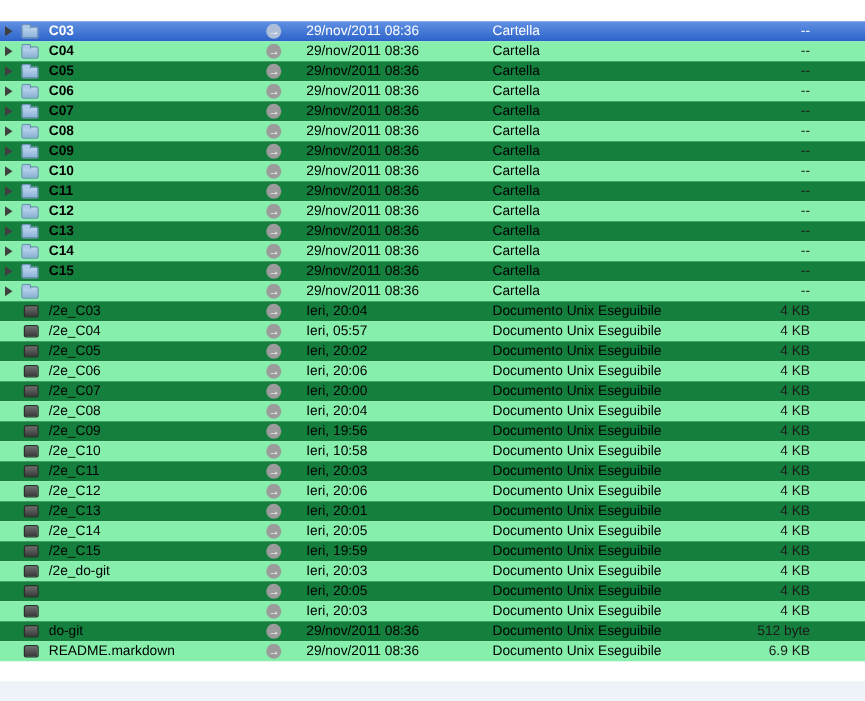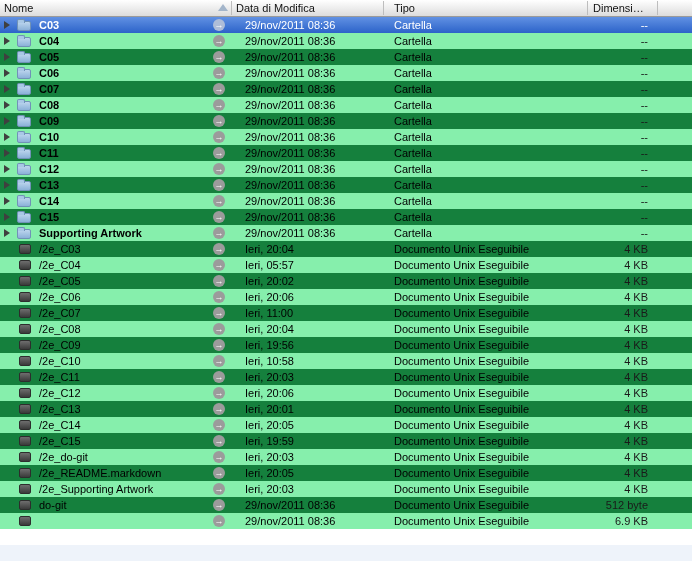--- a/index.html
+++ b/index.html
@@ -41,31 +41,20 @@
   .c-type { left:394px;text-align:center; }
   .c-size { right:44px; text-align:right; color:#1a1a1a; }
   .empty-row { position:relative; width:692px; height:16px; }
   .empty-row.tint { background:#eef3fa; }
 </style>
 </head>
 <body>
 
 <div id="app">
 
-  <div id="header">
-    <div class="hcell" style="left:4px;">Nome</div>
-    <div id="sort-tri"></div>
-    <div class="hsep" style="left:231px;"></div>
-    <div class="hcell" style="left:236px;">Data di Modifica</div>
-    <div class="hsep" style="left:383px;"></div>
-    <div class="hcell" style="left:394px;">Tipo</div>
-    <div class="hsep" style="left:587px;"></div>
-    <div class="hcell" style="left:593px;">Dimensi…</div>
-    <div class="hsep" style="left:657px;"></div>
-  </div>
 
   <div id="list">
       <div class="row selected folder">
       <span class="disc"></span>
       <span class="icon"></span>
       <span class="cell nm">C03</span>
       <span class="jump"></span>
       <span class="cell c-date">29/nov/2011 08:36</span>
       <span class="cell c-type">Cartella</span>
       <span class="cell c-size">--</span>
@@ -174,21 +163,20 @@
       <span class="icon"></span>
       <span class="cell nm">C15</span>
       <span class="jump"></span>
       <span class="cell c-date">29/nov/2011 08:36</span>
       <span class="cell c-type">Cartella</span>
       <span class="cell c-size">--</span>
     </div>
       <div class="row tint folder">
       <span class="disc"></span>
       <span class="icon"></span>
-      <span class="cell nm">Supporting Artwork</span>
       <span class="jump"></span>
       <span class="cell c-date">29/nov/2011 08:36</span>
       <span class="cell c-type">Cartella</span>
       <span class="cell c-size">--</span>
     </div>
       <div class="row file">
 
       <span class="icon"></span>
       <span class="cell nm">/2e_C03</span>
       <span class="jump"></span>
@@ -221,21 +209,21 @@
       <span class="jump"></span>
       <span class="cell c-date">Ieri, 20:06</span>
       <span class="cell c-type">Documento Unix Eseguibile</span>
       <span class="cell c-size">4 KB</span>
     </div>
       <div class="row file">
 
       <span class="icon"></span>
       <span class="cell nm">/2e_C07</span>
       <span class="jump"></span>
-      <span class="cell c-date">Ieri, 11:00</span>
+      <span class="cell c-date">Ieri, 20:00</span>
       <span class="cell c-type">Documento Unix Eseguibile</span>
       <span class="cell c-size">4 KB</span>
     </div>
       <div class="row tint file">
 
       <span class="icon"></span>
       <span class="cell nm">/2e_C08</span>
       <span class="jump"></span>
       <span class="cell c-date">Ieri, 20:04</span>
       <span class="cell c-type">Documento Unix Eseguibile</span>
@@ -309,47 +297,46 @@
       <span class="icon"></span>
       <span class="cell nm">/2e_do-git</span>
       <span class="jump"></span>
       <span class="cell c-date">Ieri, 20:03</span>
       <span class="cell c-type">Documento Unix Eseguibile</span>
       <span class="cell c-size">4 KB</span>
     </div>
       <div class="row file">
 
       <span class="icon"></span>
-      <span class="cell nm">/2e_README.markdown</span>
       <span class="jump"></span>
       <span class="cell c-date">Ieri, 20:05</span>
       <span class="cell c-type">Documento Unix Eseguibile</span>
       <span class="cell c-size">4 KB</span>
     </div>
       <div class="row tint file">
 
       <span class="icon"></span>
-      <span class="cell nm">/2e_Supporting Artwork</span>
       <span class="jump"></span>
       <span class="cell c-date">Ieri, 20:03</span>
       <span class="cell c-type">Documento Unix Eseguibile</span>
       <span class="cell c-size">4 KB</span>
     </div>
       <div class="row file">
 
       <span class="icon"></span>
       <span class="cell nm">do-git</span>
       <span class="jump"></span>
       <span class="cell c-date">29/nov/2011 08:36</span>
       <span class="cell c-type">Documento Unix Eseguibile</span>
       <span class="cell c-size">512 byte</span>
     </div>
       <div class="row tint file">
 
       <span class="icon"></span>
+      <span class="cell nm">README.markdown</span>
       <span class="jump"></span>
       <span class="cell c-date">29/nov/2011 08:36</span>
       <span class="cell c-type">Documento Unix Eseguibile</span>
       <span class="cell c-size">6.9 KB</span>
     </div>
     </div>
 
   <div class="empty-row" style="position:absolute;left:0;top:529px;"></div>
   <div class="empty-row tint" style="position:absolute;left:0;top:545px;"></div>
 

